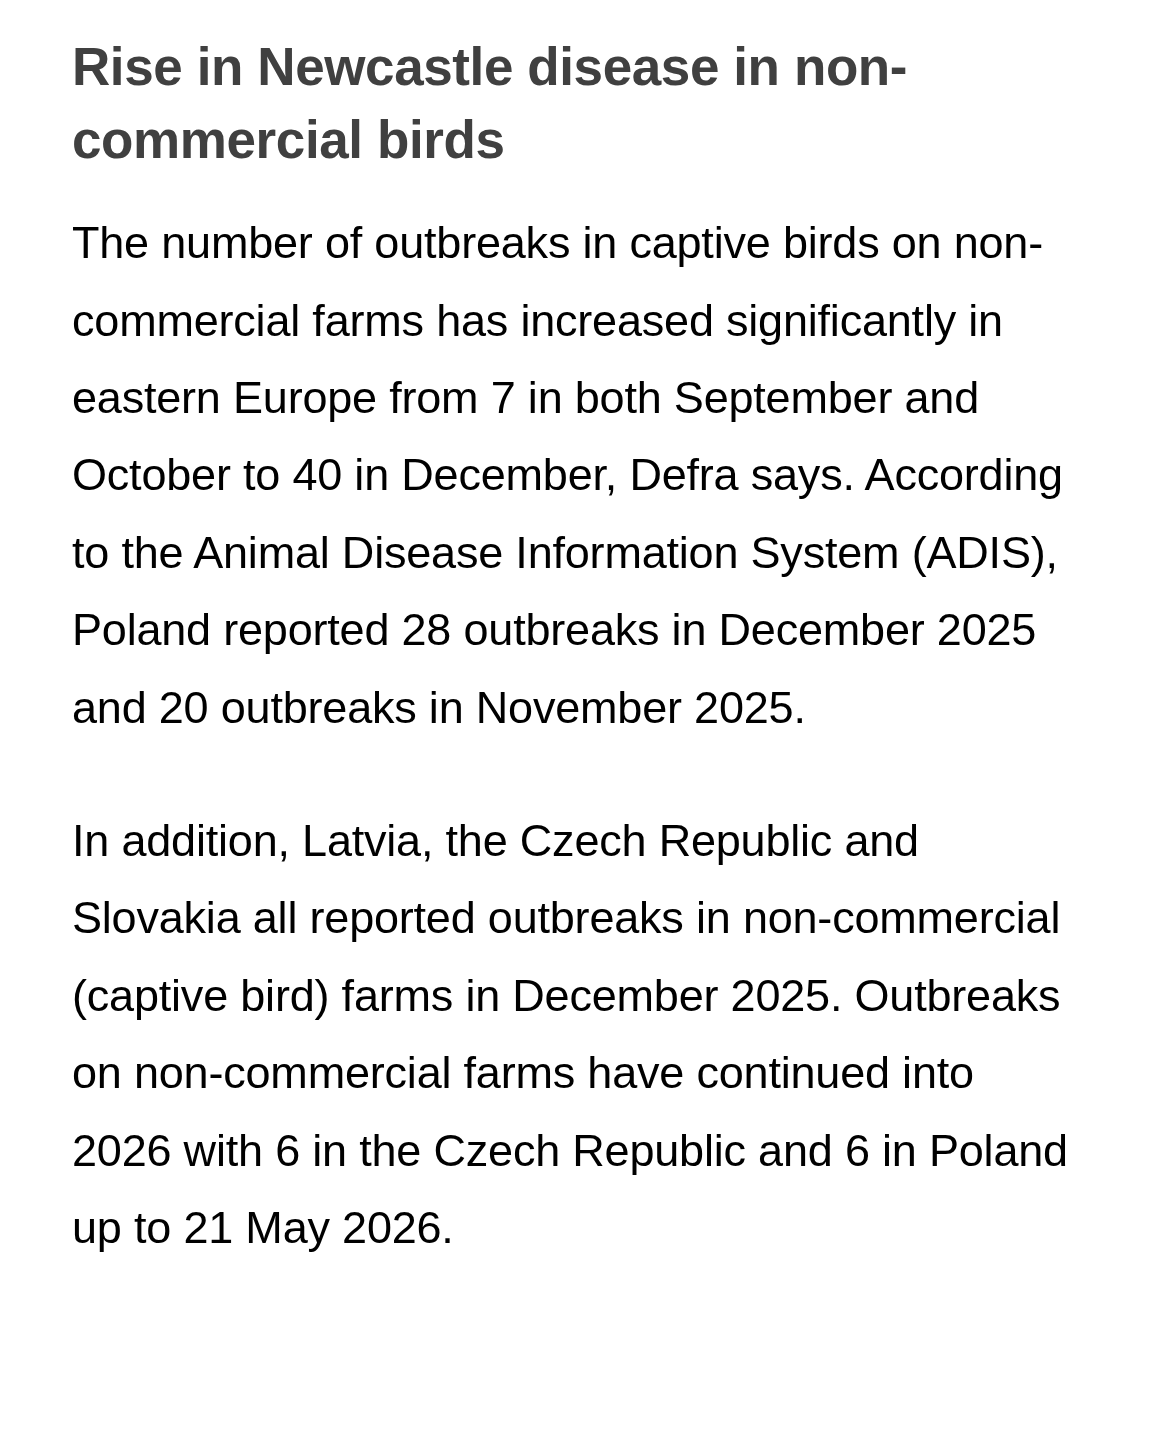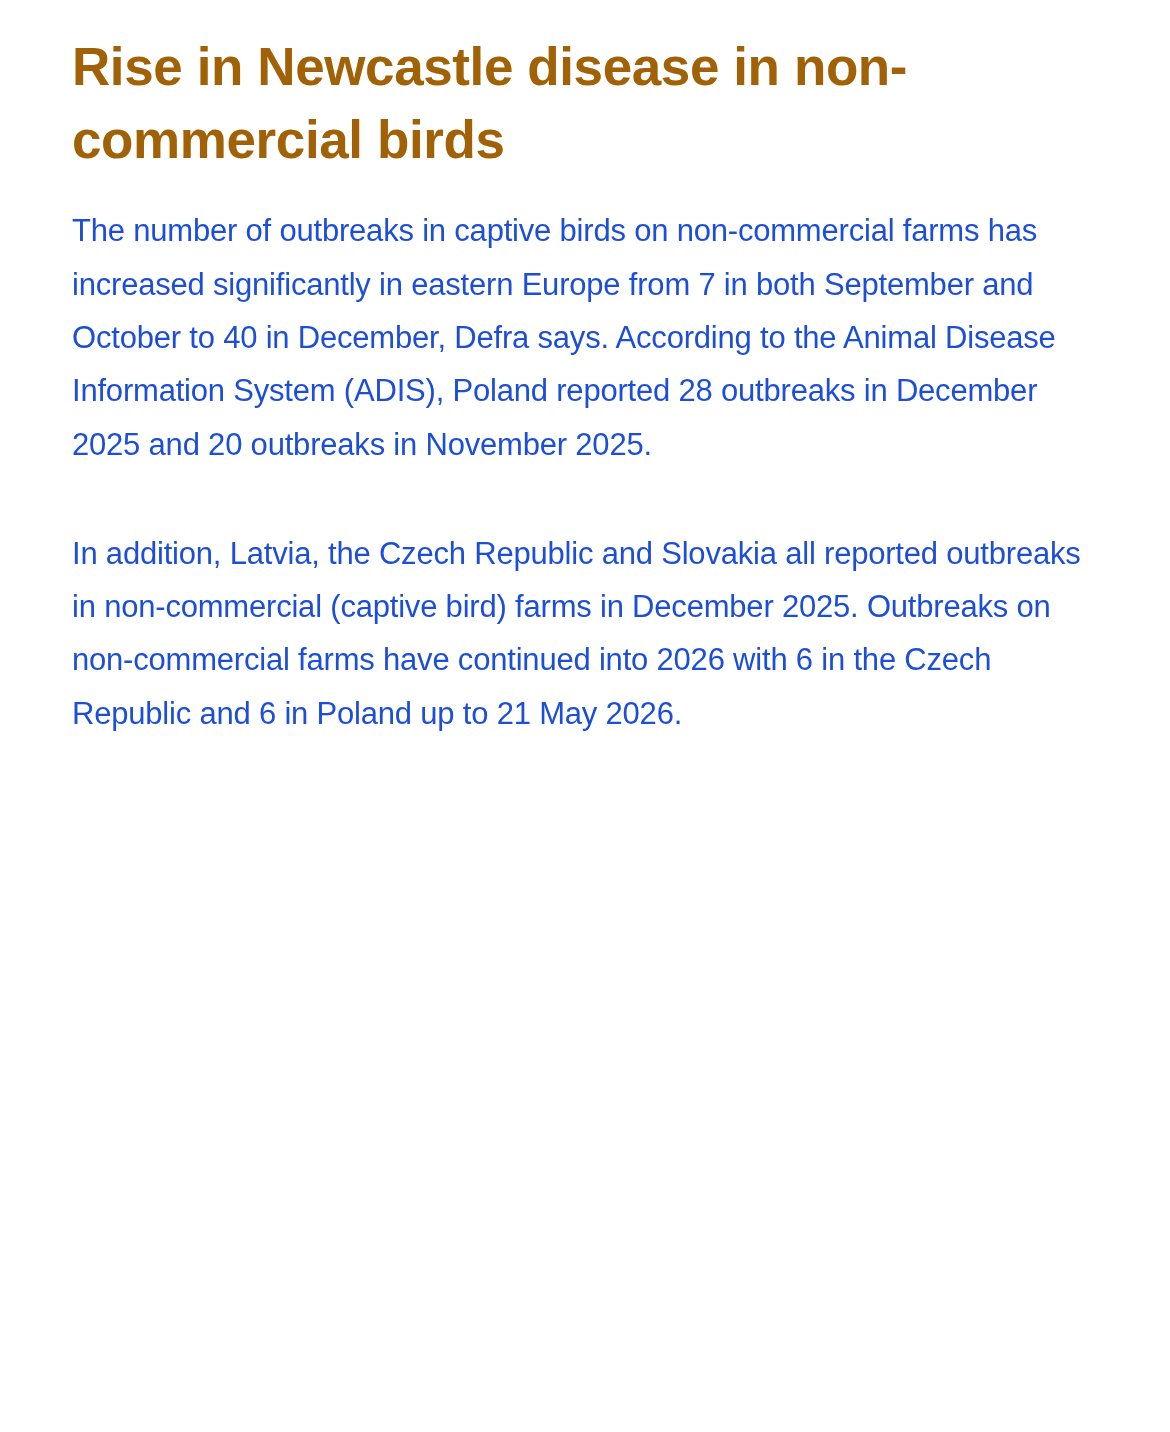--- a/index.html
+++ b/index.html
@@ -20,29 +20,29 @@
     min-height: 1432px;
     padding: 30px 72px 40px 72px;
     background: #ffffff;
   }
   .article-title {
     margin: 0 0 28px 0;
     font-size: 53px;
     line-height: 1.38;
     font-weight: bold;
     letter-spacing: -0.4px;
-    color: #a16207;
+    color: #404040;
     max-width: 955px;
   }
   .article-body p {
     margin: 0 0 56px 0;
-    font-size: 31px;
+    font-size: 45px;
     line-height: 1.72;
     font-weight: 400;
-    color: #1d4ed8;
+    color: #000000;
     letter-spacing: -0.2px;
     max-width: 1010px;
   }
   .article-body p:last-child {
     margin-bottom: 0;
   }
 </style>
 </head>
 <body>
 

